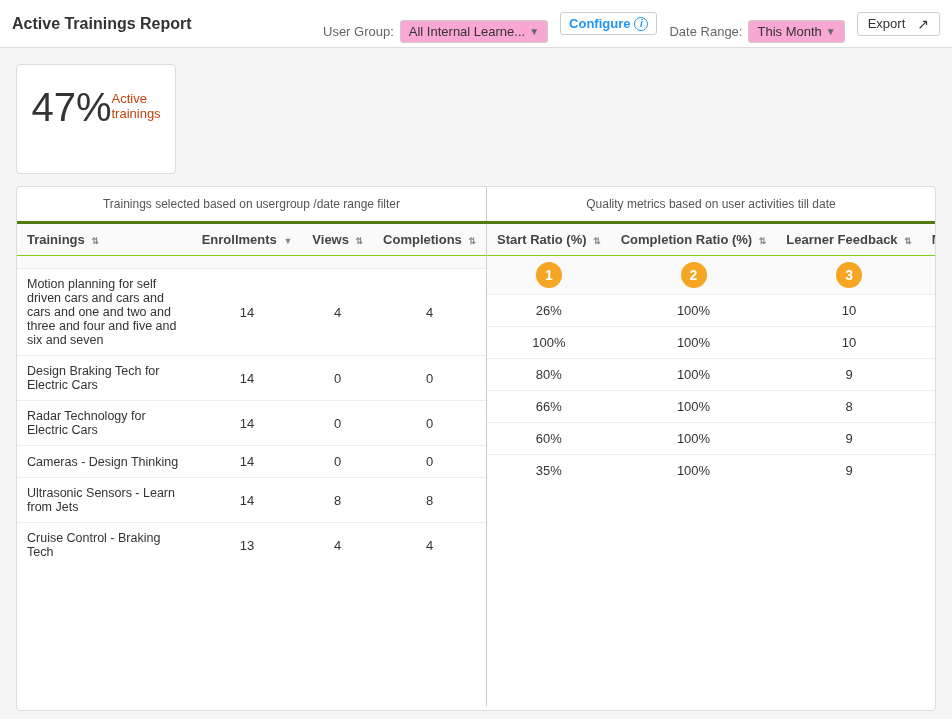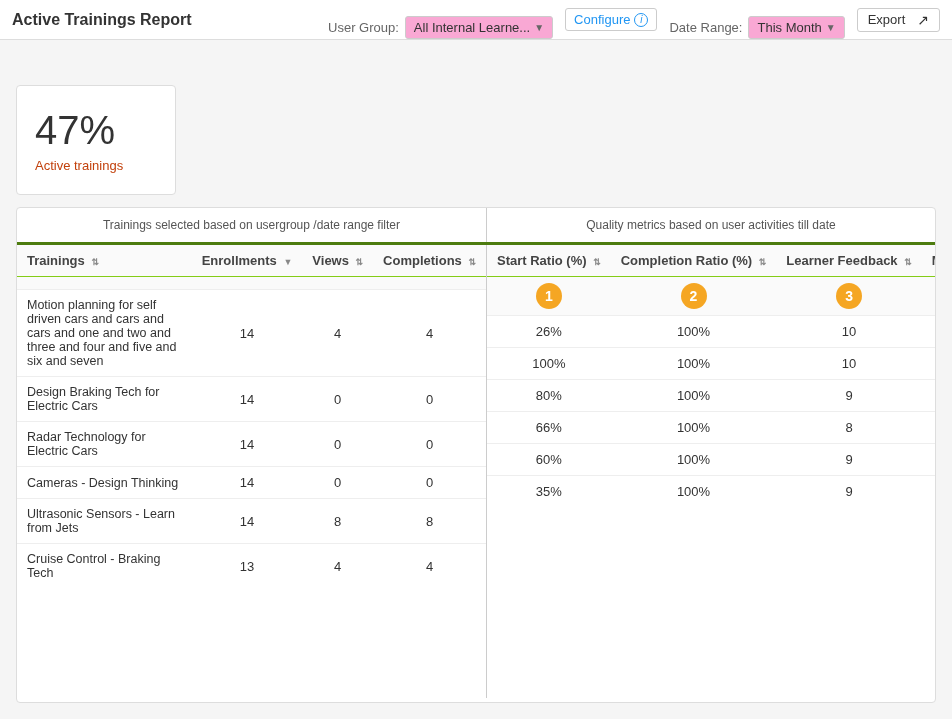--- a/index.html
+++ b/index.html
@@ -4,21 +4,21 @@
   <style>
     * { box-sizing: border-box; margin: 0; padding: 0; }
     body { font-family: Arial, sans-serif; font-size: 13px; color: #333; background: #f5f5f5; overflow: hidden; }
 
     .header {
       display: flex;
       align-items: center;
       background: #fff;
       border-bottom: 1px solid #ddd;
       padding: 0 12px;
-      height: 40px;
+      height: 48px;
       gap: 12px;
     }
     .header-title {
       font-size: 16px;
       font-weight: bold;
       color: #333;
       white-space: nowrap;
     }
     .header-spacer { flex: 1; }
     .header-control {
@@ -45,20 +45,21 @@
     .configure-btn {
       display: flex;
       align-items: center;
       gap: 4px;
       color: #2196F3;
       font-size: 13px;
       cursor: pointer;
       border: 1px solid #ccc;
       border-radius: 3px;
       padding: 3px 8px;
+      font-weight: bold;
     }
     .configure-btn .info-icon {
       width: 14px; height: 14px;
       border-radius: 50%;
       border: 1px solid #2196F3;
       display: inline-flex; align-items: center; justify-content: center;
       font-size: 10px; color: #2196F3; font-style: italic;
     }
     .export-btn {
       display: flex;
@@ -79,28 +80,26 @@
       padding: 16px;
       gap: 12px;
       height: calc(719px - 40px);
       overflow: hidden;
     }
 
     .stats-card {
       background: #fff;
       border: 1px solid #ddd;
       border-radius: 4px;
-      padding: 20px 18px;
+      padding: 20px 24px;
       display: inline-flex;
-      flex-direction: column;
       align-items: flex-start;
       width: 160px;
       min-height: 110px;
       justify-content: center;
-      margin-top: 29px;
     }
     .stats-percent {
       font-size: 40px;
       font-weight: 300;
       color: #333;
       line-height: 1.1;
     }
     .stats-label {
       font-size: 13px;
       color: #c2410c;

